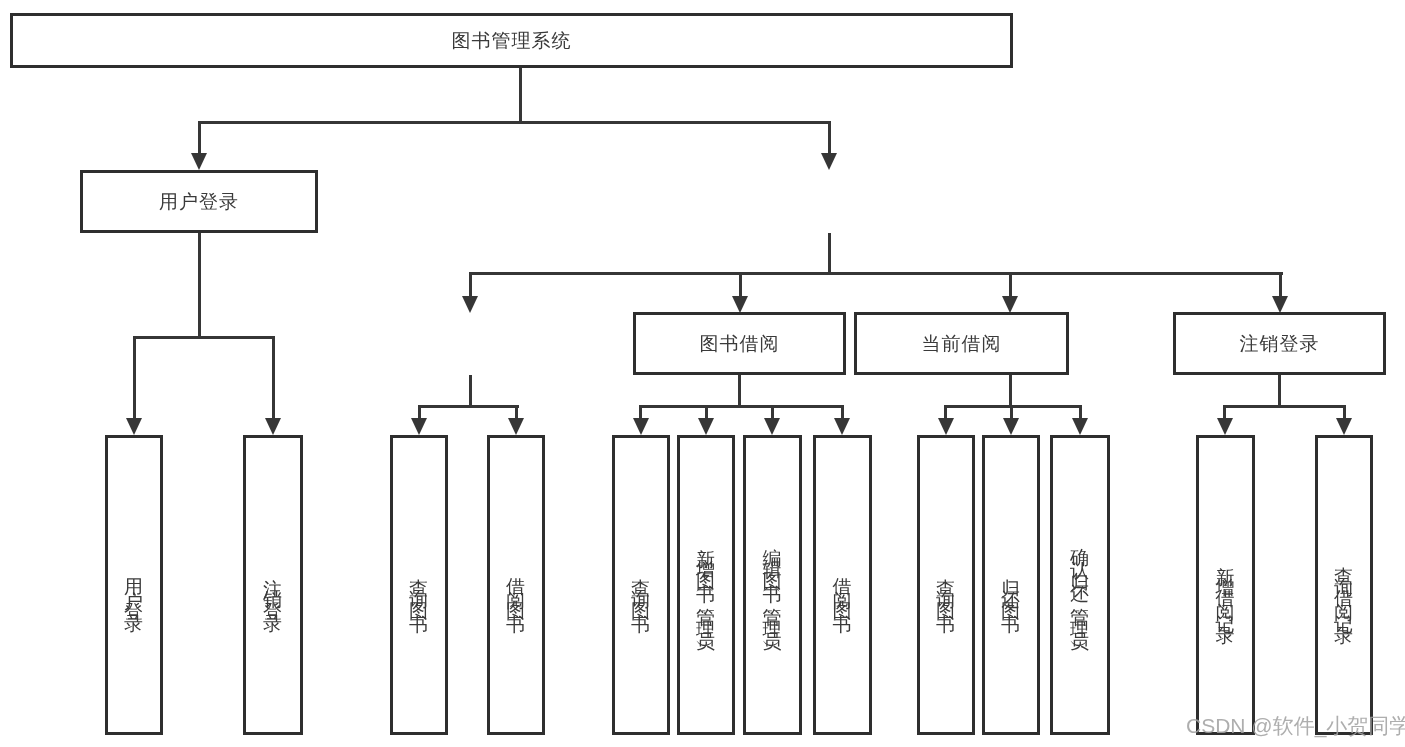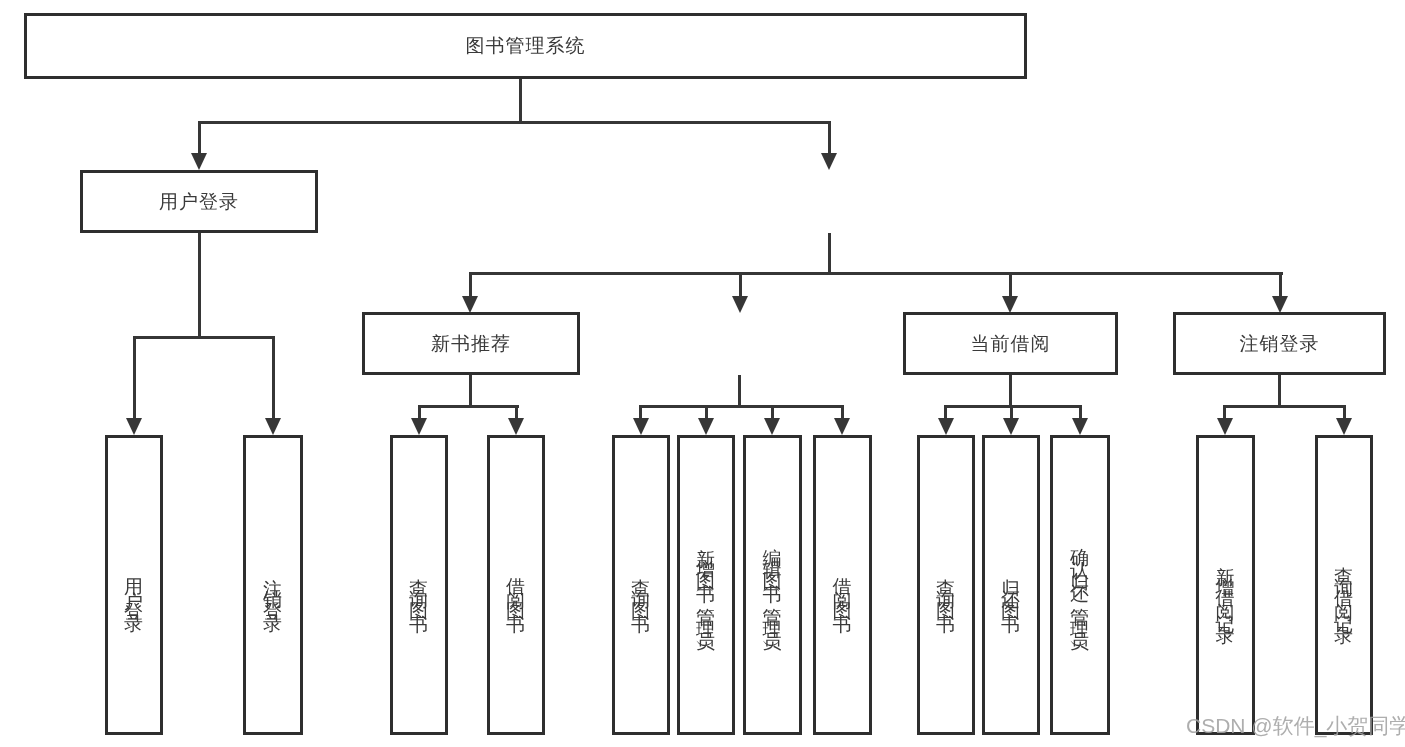--- a/index.html
+++ b/index.html
@@ -27,21 +27,21 @@
   .watermark{
     position:absolute;left:1186px;top:712px;z-index:5;white-space:nowrap;
     color:rgba(163,163,163,0.88);font-size:21px;
   }
 </style>
 </head>
 <body>
 
 <div class="canvas">
 
-  <div class="node" style="left:24px;top:13px;width:1003px;height:66px">
+  <div class="node" style="left:10px;top:13px;width:1003px;height:55px">
     <span>图书管理系统</span>
   </div>
 
   <div class="vline" style="left:519px;top:68px;height:53px"></div>
   <div class="hline" style="left:198px;top:121px;width:633px"></div>
   <div class="vline" style="left:198px;top:121px;height:34px"></div>
   <div class="arrow" style="left:191px;top:153px"></div>
   <div class="vline" style="left:828px;top:121px;height:34px"></div>
   <div class="arrow" style="left:821px;top:153px"></div>
 
@@ -60,24 +60,24 @@
   <div class="hline" style="left:469px;top:272px;width:814px"></div>
   <div class="vline" style="left:469px;top:272px;height:26px"></div>
   <div class="arrow" style="left:462px;top:296px"></div>
   <div class="vline" style="left:739px;top:272px;height:26px"></div>
   <div class="arrow" style="left:732px;top:296px"></div>
   <div class="vline" style="left:1009px;top:272px;height:26px"></div>
   <div class="arrow" style="left:1002px;top:296px"></div>
   <div class="vline" style="left:1279px;top:272px;height:26px"></div>
   <div class="arrow" style="left:1272px;top:296px"></div>
 
-  <div class="node" style="left:362px;top:312px;width:218px;height:63px">
-    <span>新书推荐</span>
+  <div class="node" style="left:633px;top:312px;width:213px;height:63px">
+    <span>图书借阅</span>
   </div>
-  <div class="node" style="left:903px;top:312px;width:215px;height:63px">
+  <div class="node" style="left:854px;top:312px;width:215px;height:63px">
     <span>当前借阅</span>
   </div>
   <div class="node" style="left:1173px;top:312px;width:213px;height:63px">
     <span>注销登录</span>
   </div>
 
   <div class="vline" style="left:469px;top:375px;height:30px"></div>
   <div class="hline" style="left:418px;top:405px;width:101px"></div>
   <div class="vline" style="left:418px;top:405px;height:15px"></div>
   <div class="arrow" style="left:411px;top:418px"></div>

